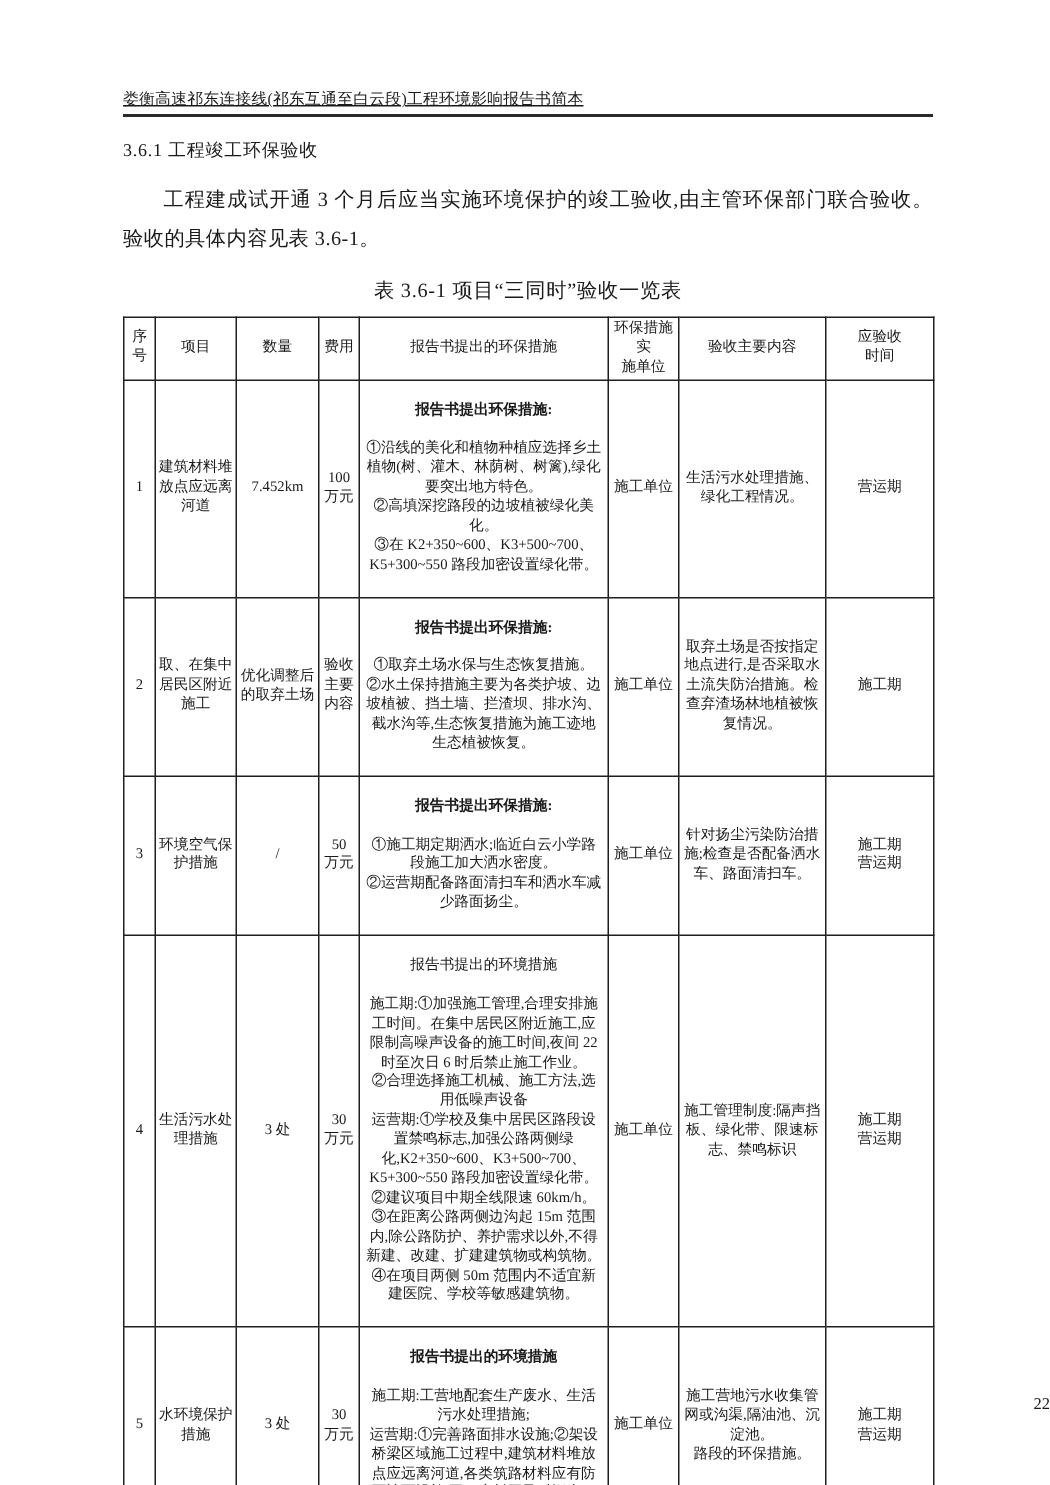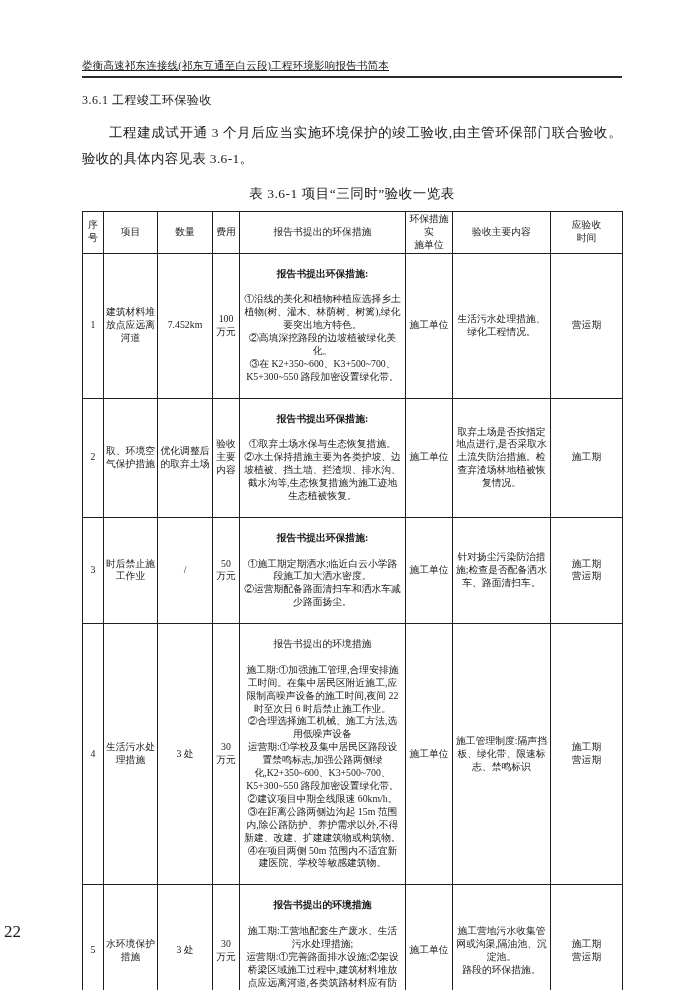--- a/index.html
+++ b/index.html
@@ -90,22 +90,22 @@
   tr.r1 { height: 90px; }
   tr.r2 { height: 80px; }
   tr.r3 { height: 70px; }
   tr.r4 { height: 237px; }
   tr.r5 { height: 93px; }
 
   .page-number {
     position: absolute;
     bottom: 48px;
     left: 4px; right: 0;
-    text-align: left;
-    font-size: 17px;
+    text-align: right;
+    font-size: 11px;
   }
 </style>
 </head>
 <body>
 
 <div class="content">
   <div class="doc-header">
     <span class="hdr-text">娄衡高速祁东连接线(祁东互通至白云段)工程环境影响报告书简本</span>
     <div class="hdr-rule"></div>
   </div>
@@ -152,36 +152,36 @@
 ②高填深挖路段的边坡植被绿化美化。
 ③在 K2+350~600、K3+500~700、K5+300~550 路段加密设置绿化带。</div>
         </td>
         <td>施工单位</td>
         <td>生活污水处理措施、绿化工程情况。</td>
         <td>营运期</td>
       </tr>
 
       <tr class="r2">
         <td>2</td>
-        <td>取、环境空气保护措施</td>
+        <td>取、在集中居民区附近施工</td>
         <td>优化调整后的取弃土场</td>
         <td>验收主要内容</td>
         <td class="measures">
           <div class="mt">报告书提出环保措施:</div>
           <div>①取弃土场水保与生态恢复措施。
 ②水土保持措施主要为各类护坡、边坡植被、挡土墙、拦渣坝、排水沟、截水沟等,生态恢复措施为施工迹地生态植被恢复。</div>
         </td>
         <td>施工单位</td>
         <td>取弃土场是否按指定地点进行,是否采取水土流失防治措施。检查弃渣场林地植被恢复情况。</td>
         <td>施工期</td>
       </tr>
 
       <tr class="r3">
         <td>3</td>
-        <td>时后禁止施工作业</td>
+        <td>环境空气保护措施</td>
         <td>/</td>
         <td>50 万元</td>
         <td class="measures">
           <div class="mt">报告书提出环保措施:</div>
           <div>①施工期定期洒水;临近白云小学路段施工加大洒水密度。
 ②运营期配备路面清扫车和洒水车减少路面扬尘。</div>
         </td>
         <td>施工单位</td>
         <td>针对扬尘污染防治措施;检查是否配备洒水车、路面清扫车。</td>
         <td>施工期

